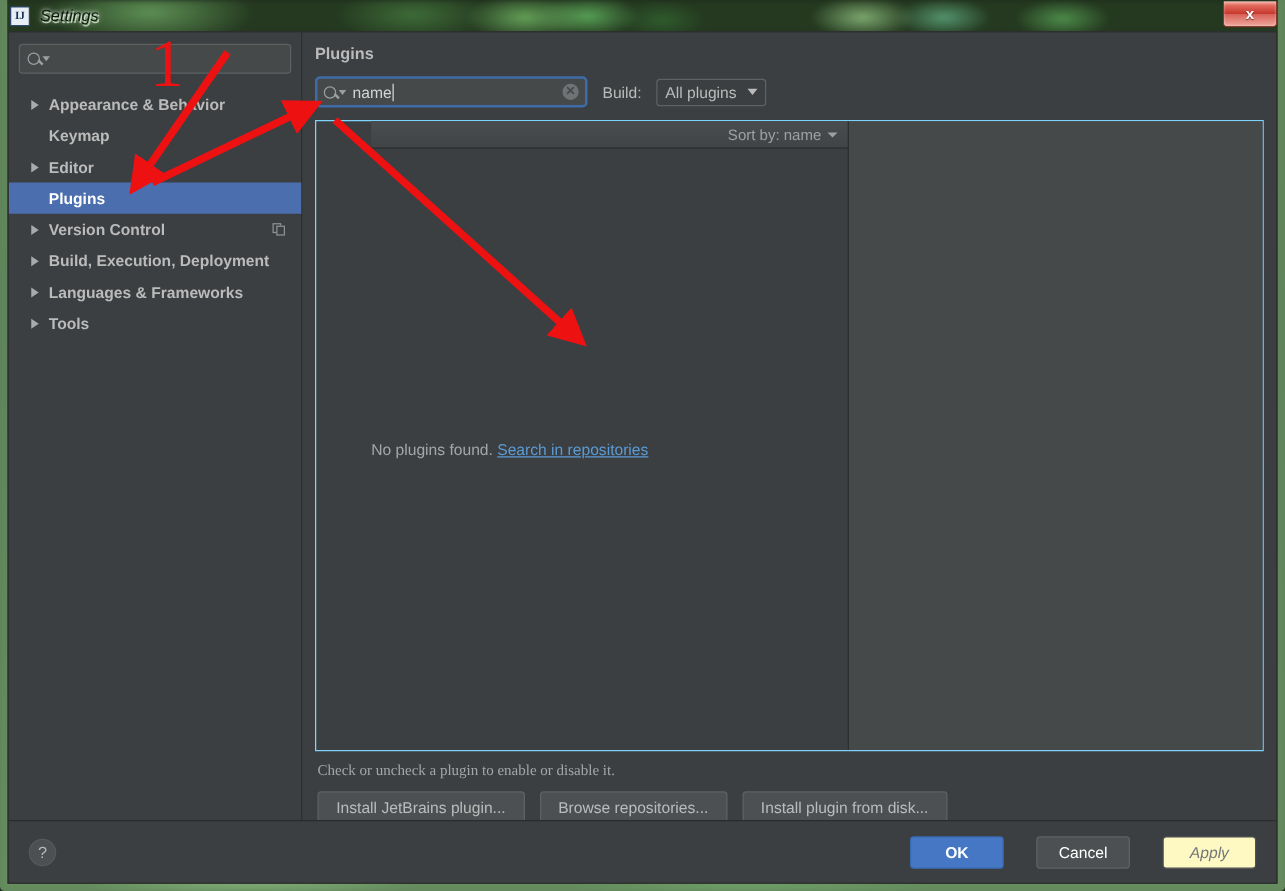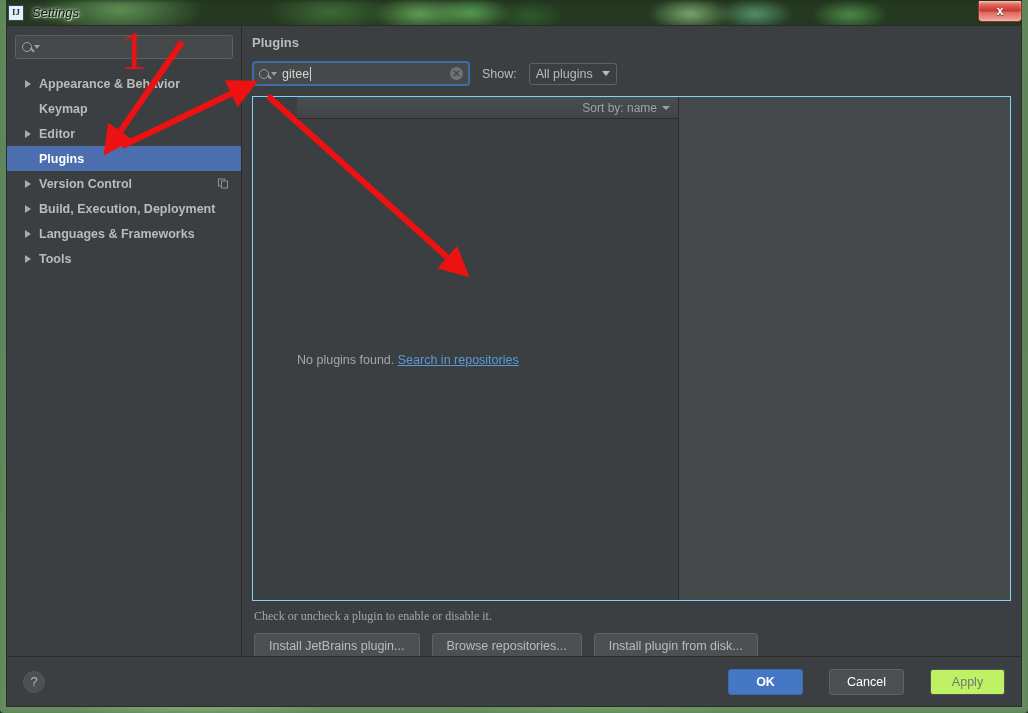--- a/index.html
+++ b/index.html
@@ -339,21 +339,21 @@
     cursor: pointer;
     font-family: "Liberation Sans", sans-serif;
   }
   .fbtn.primary {
     background: #4577c4; border: 1px solid #3a6bb3; color: #ffffff; font-weight: bold;
   }
   .fbtn.normal {
     background: #4c5052; border: 1px solid #5e6263; color: #ffffff;
   }
   .fbtn.disabled {
-    background: #bef264; border: 1px solid #4d5153; color: #737779; cursor: default;
+    background: #fef9c3; border: 1px solid #4d5153; color: #737779; cursor: default; font-style: italic;
   }
 
   
   .annot {
     position: absolute; left: 0; top: 0;
     width: 1028px; height: 713px;
     pointer-events: none;
   }
   .annot-num {
     position: absolute;
@@ -438,27 +438,27 @@
     </div>
 
     <div class="content">
       <div class="content-title">Plugins</div>
 
       <div class="filter-row">
         <div class="plugin-search">
           <div class="mag"></div>
           <div class="mini-caret"></div>
           <div class="query">
-            <span>gitee</span>
+            <span>name</span>
               <span class="caret-bar"></span>
           </div>
           <div class="clear-x">✕</div>
         </div>
 
-        <div class="show-label">Show:</div>
+        <div class="show-label">Build:</div>
 
         <div class="combo">
           <span class="val">All plugins</span>
           <span class="caret-dn"></span>
         </div>
       </div>
 
       <div class="plugin-panes">
         <div class="list-pane">
           <div class="list-header">

